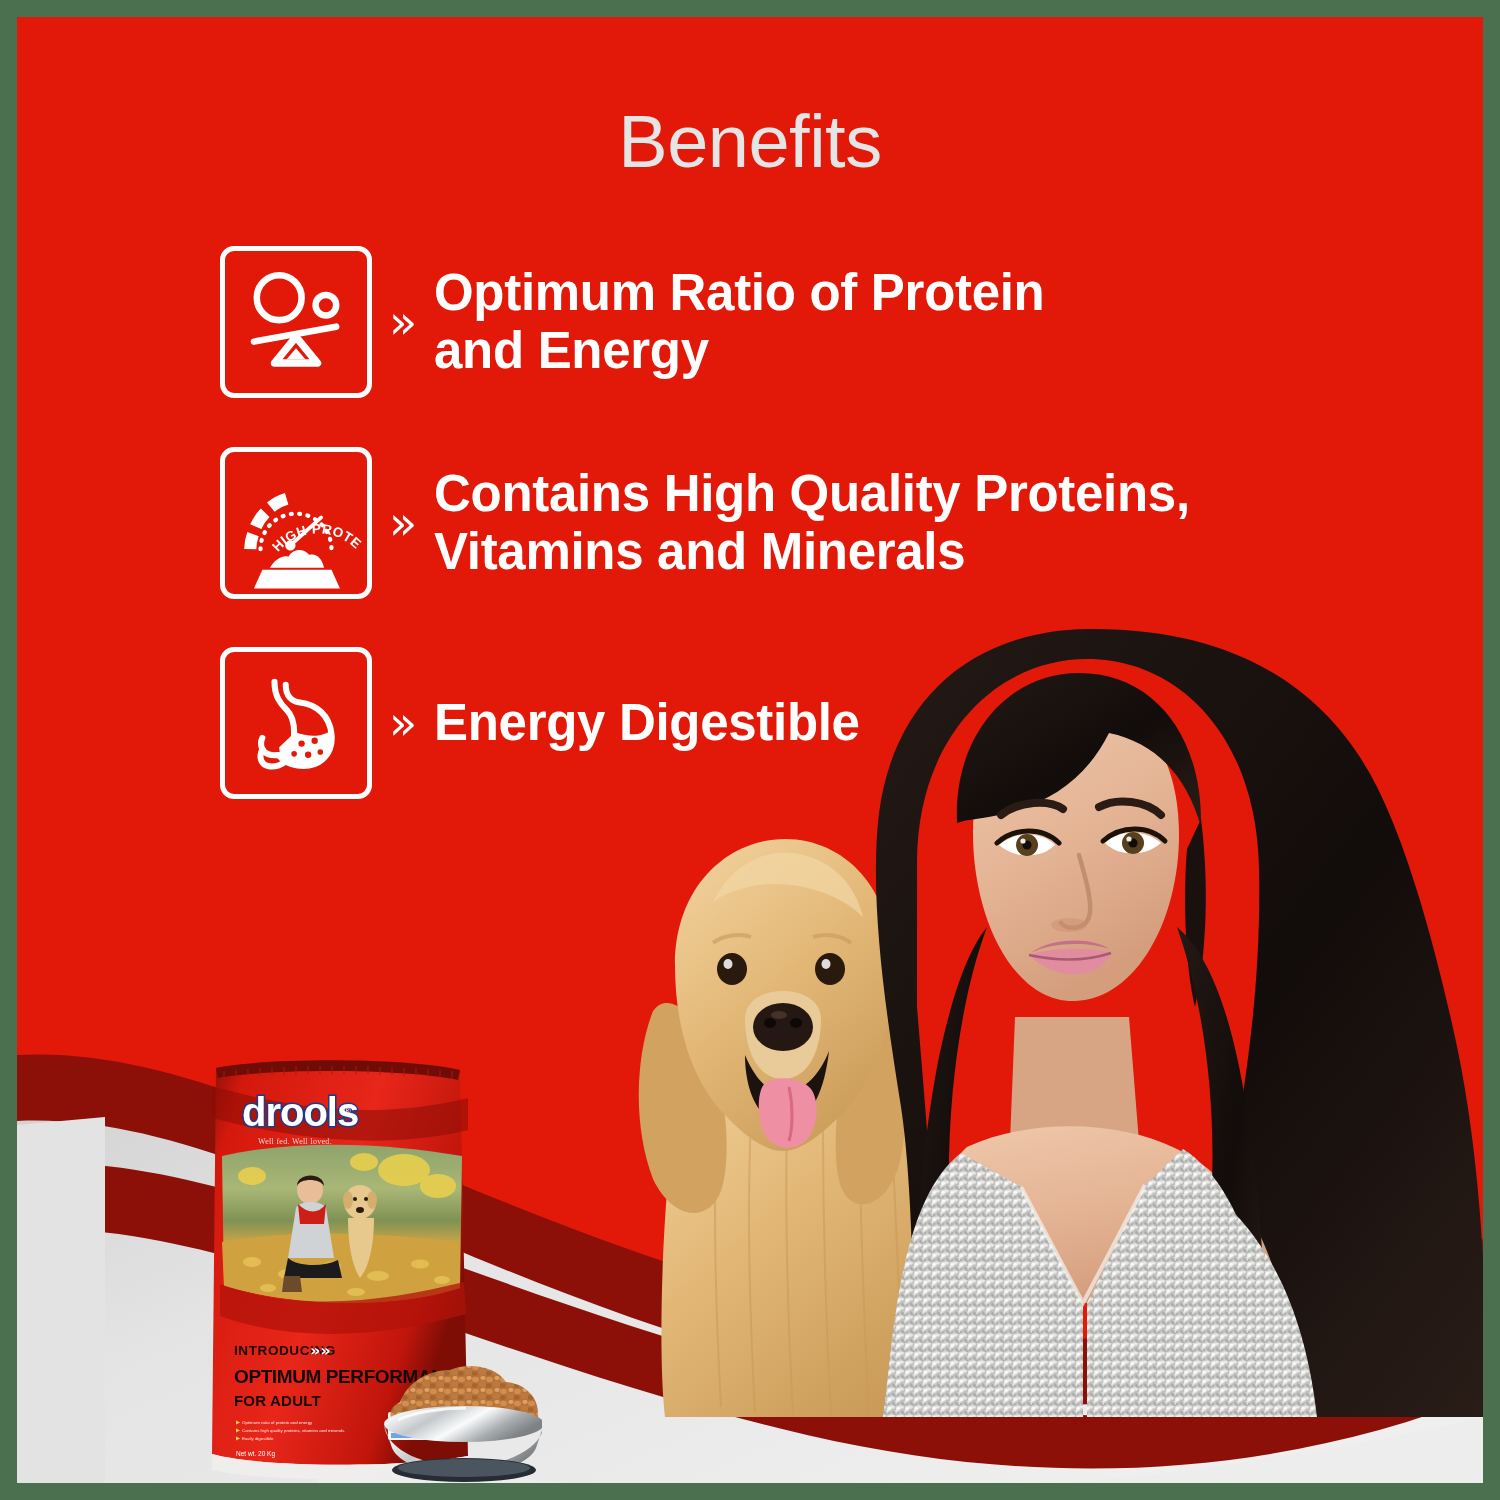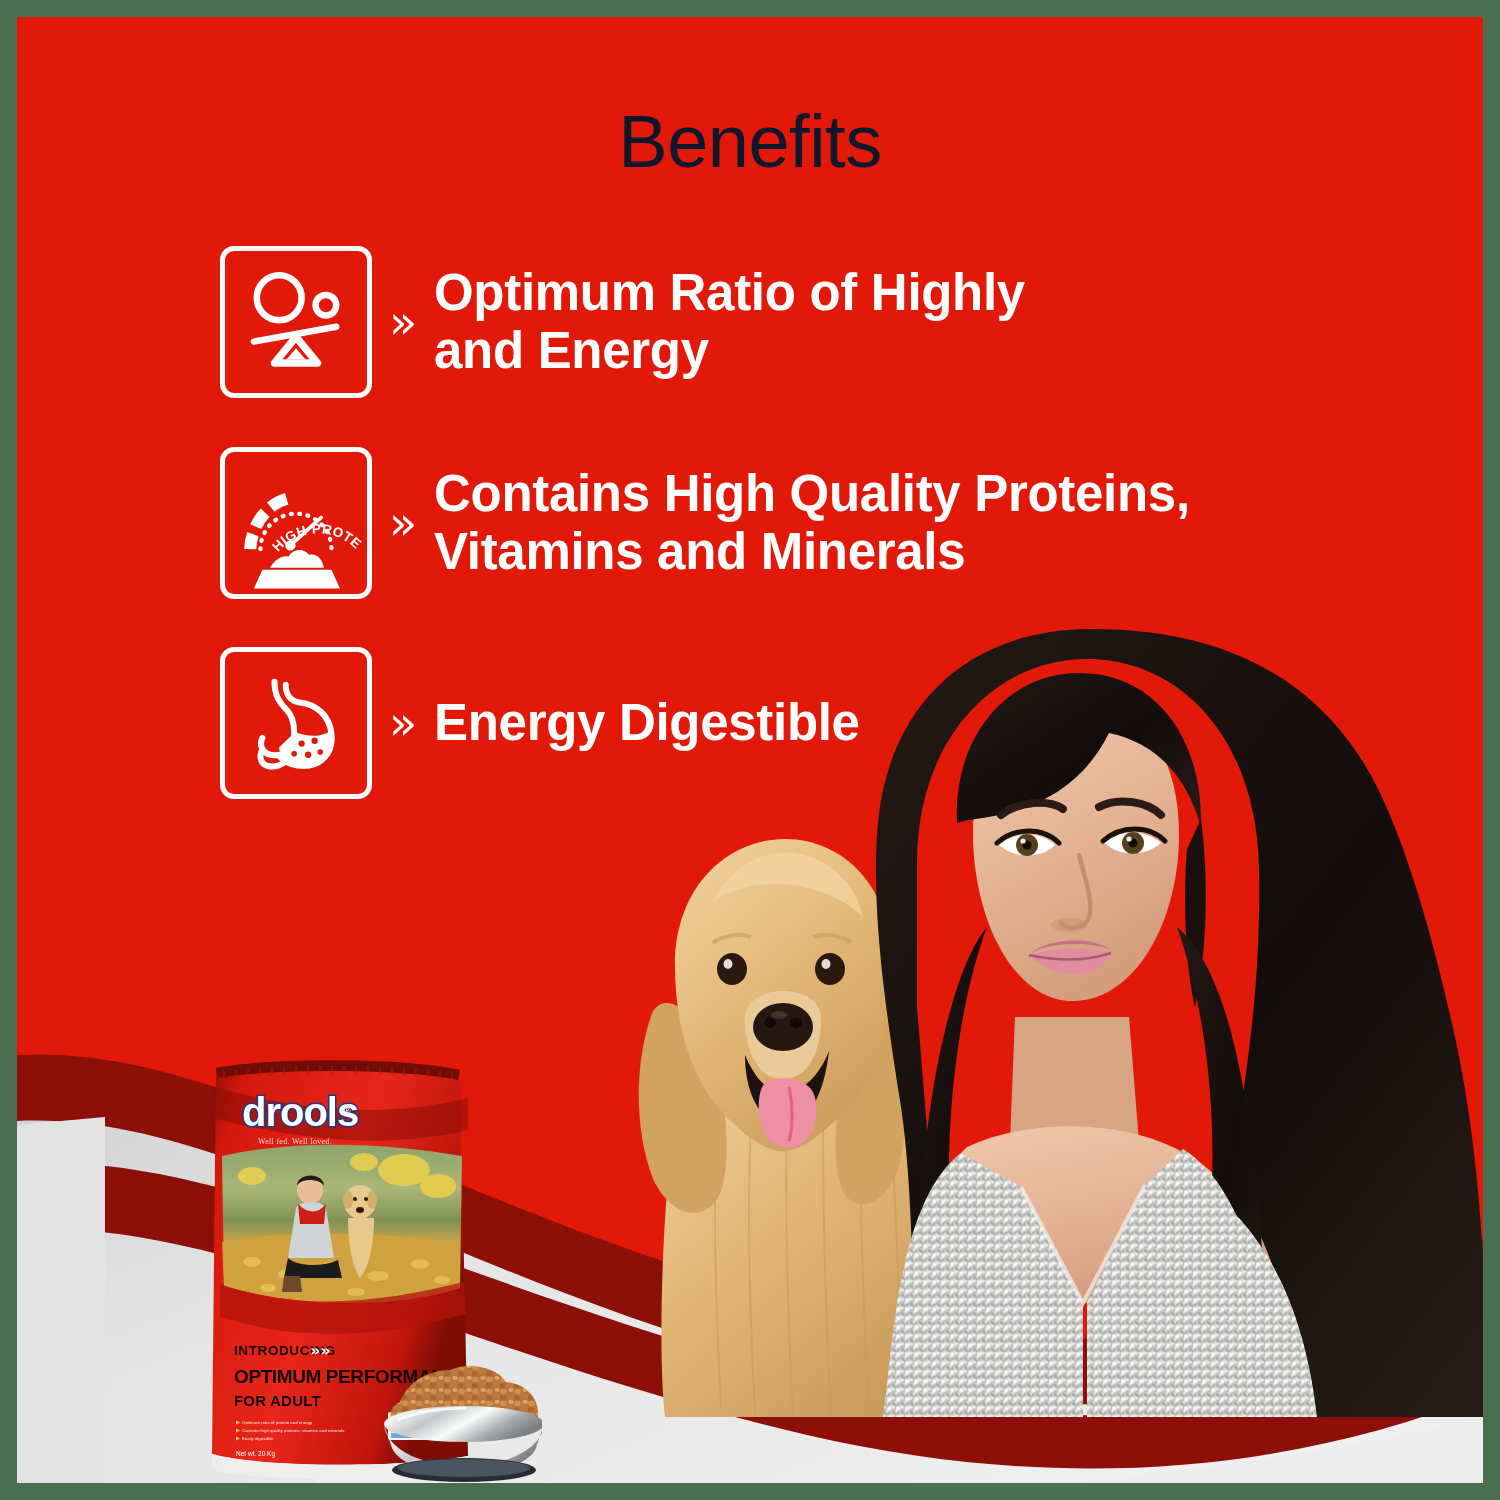--- a/index.html
+++ b/index.html
@@ -24,21 +24,21 @@
     overflow: hidden;
   }
 
   
   #title {
     position: absolute;
     top: 82px;
     left: 0;
     width: 100%;
     text-align: center;
-    color: #0f172a;
+    color: #e5e5e5;
     font-size: 74px;
     font-weight: 400;
     letter-spacing: -0.5px;
     font-family: "Liberation Sans", sans-serif;
   }
 
   
   .benefit-row {
     position: absolute;
     left: 203px;
@@ -158,21 +158,21 @@
         <g fill="none" stroke="#ffffff" stroke-width="7" stroke-linecap="round" stroke-linejoin="round">
           <circle cx="58" cy="50" r="24"></circle>
           <circle cx="108" cy="58" r="11"></circle>
           <line x1="31" y1="97" x2="119" y2="81"></line>
         </g>
         <path d="M76 92 L99 120 L53 120 Z" fill="none" stroke="#ffffff" stroke-width="8" stroke-linejoin="round"></path>
         <path d="M76 104 L86 116 L66 116 Z" fill="#ffffff"></path>
       </svg>
     </div>
     <div class="chevron">»</div>
-    <div class="benefit-text">Optimum Ratio of Highly
+    <div class="benefit-text">Optimum Ratio of Protein
 and Energy</div>
   </div>
 
   <div class="benefit-row" id="row1">
     <div class="icon-box">
       <svg viewBox="0 0 152 152" xmlns="http://www.w3.org/2000/svg">
         <defs>
           <path id="arcTxt" d="M 36 96 A 42 42 0 0 1 120 96" fill="none"></path>
           <path id="arcTxt2" d="M 52 114 A 56 56 0 0 1 140 104" fill="none"></path>
         </defs>

